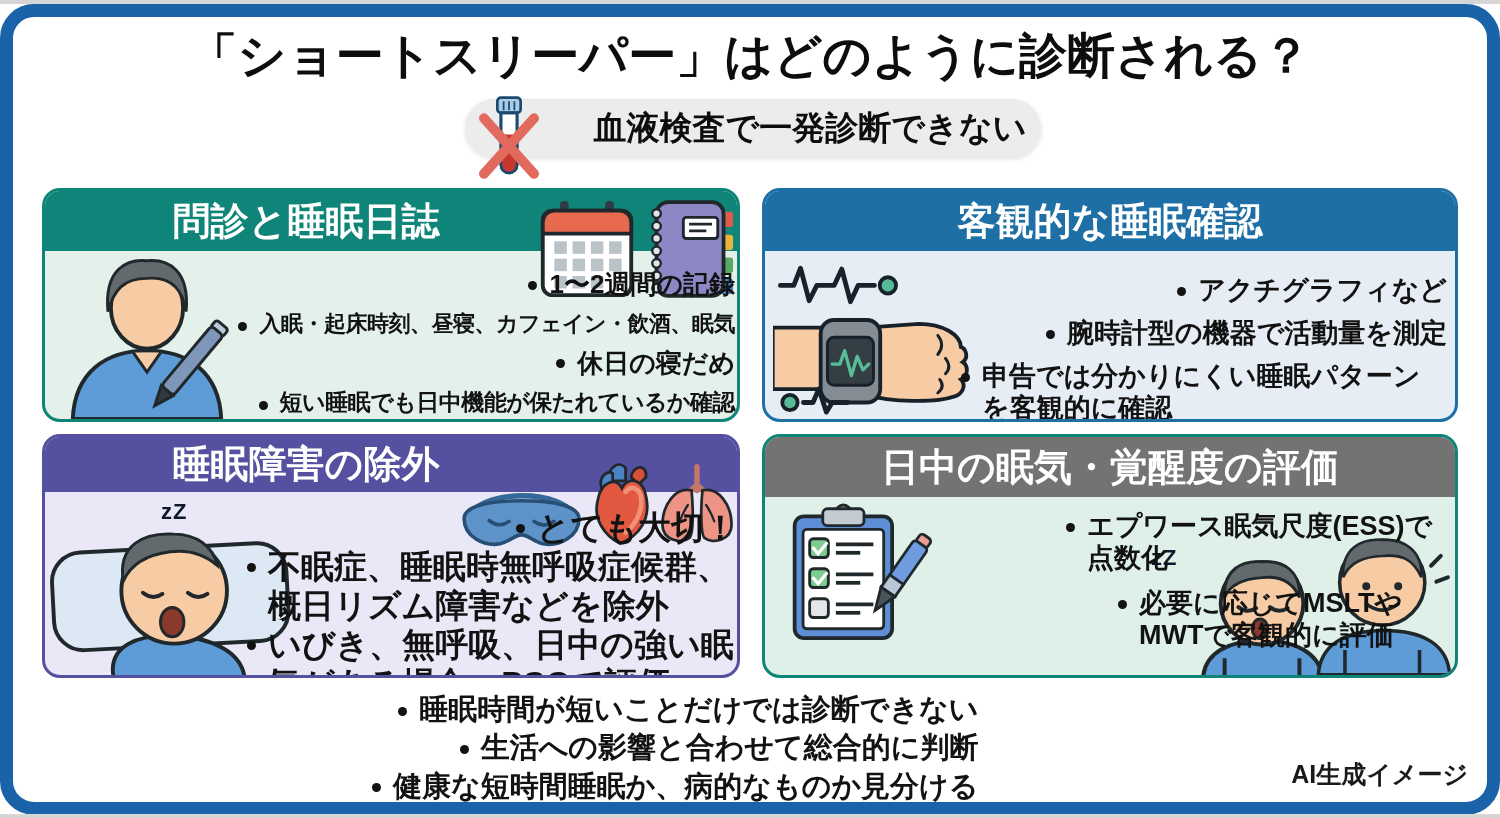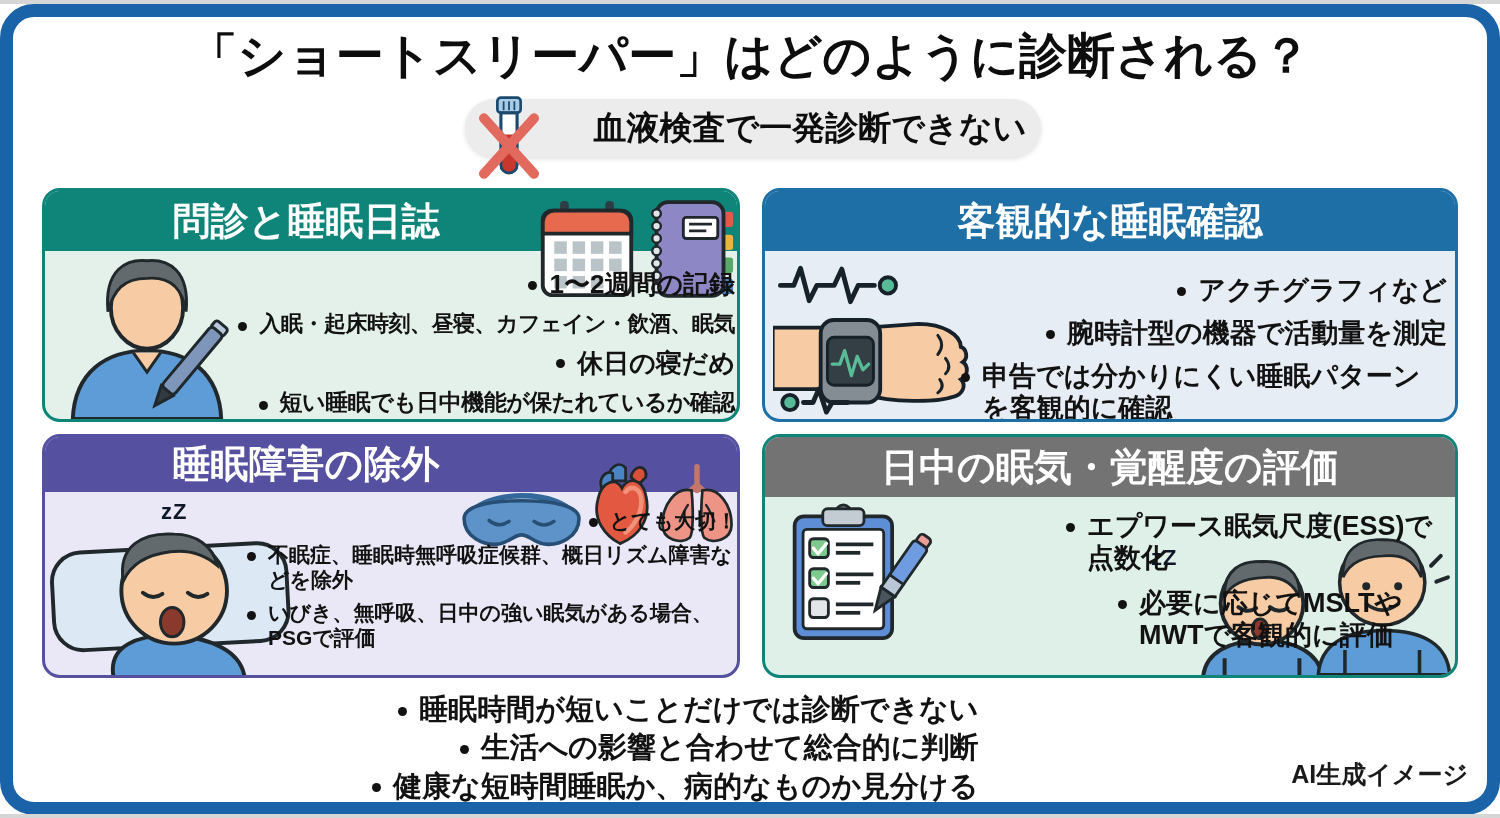--- a/index.html
+++ b/index.html
@@ -27,21 +27,21 @@
   .card3 .card-header{height:55px;background:#5551A0;padding-right:170px;}
   .card4 .card-header{height:60px;background:#737373;}
   .bullets{list-style:none;margin:0;padding:0;position:absolute;display:flex;flex-direction:column;align-items:flex-end;}
   .bullets li{display:flex;gap:12px;align-items:flex-start;}
   .dot{width:9px;height:9px;border-radius:50%;background:#121212;flex-shrink:0;margin-top:0.45em;}
   .txt{font-weight:800;line-height:1.18;color:#121212;}
   .c1{left:198px;top:78px;width:492px;font-size:26px;gap:11px;}
   .c1 li:nth-child(2) .txt{white-space:nowrap;font-size:22px;letter-spacing:-0.5px;}
   .c1 li:nth-child(4) .txt{white-space:nowrap;font-size:23px;letter-spacing:-0.5px;}
   .c2{left:196px;top:84px;width:486px;font-size:27px;gap:11px;}
-  .c3{left:202px;top:72px;width:490px;font-size:21px;gap:9px;}
+  .c3{left:202px;top:72px;width:490px;font-size:33px;}
   .c4{left:174px;top:74px;width:500px;font-size:27px;gap:13px;}
   .c4 li:nth-child(1) .txt{max-width:352px;}
   .c4 li:nth-child(2) .txt{max-width:300px;}
   .summary{left:372px;top:692px;font-size:29px;gap:3px;}
   .summary .txt{font-weight:800;line-height:1.22;}
   .summary .dot{margin-top:0.5em;}
   .credit{position:absolute;right:32px;top:758px;font-size:25px;font-weight:700;color:#1a1a1a;}
   .abs{position:absolute;}
   .zzz{position:absolute;font-weight:800;font-size:22px;color:#0f172a;letter-spacing:1px;}
   svg{display:block;}

